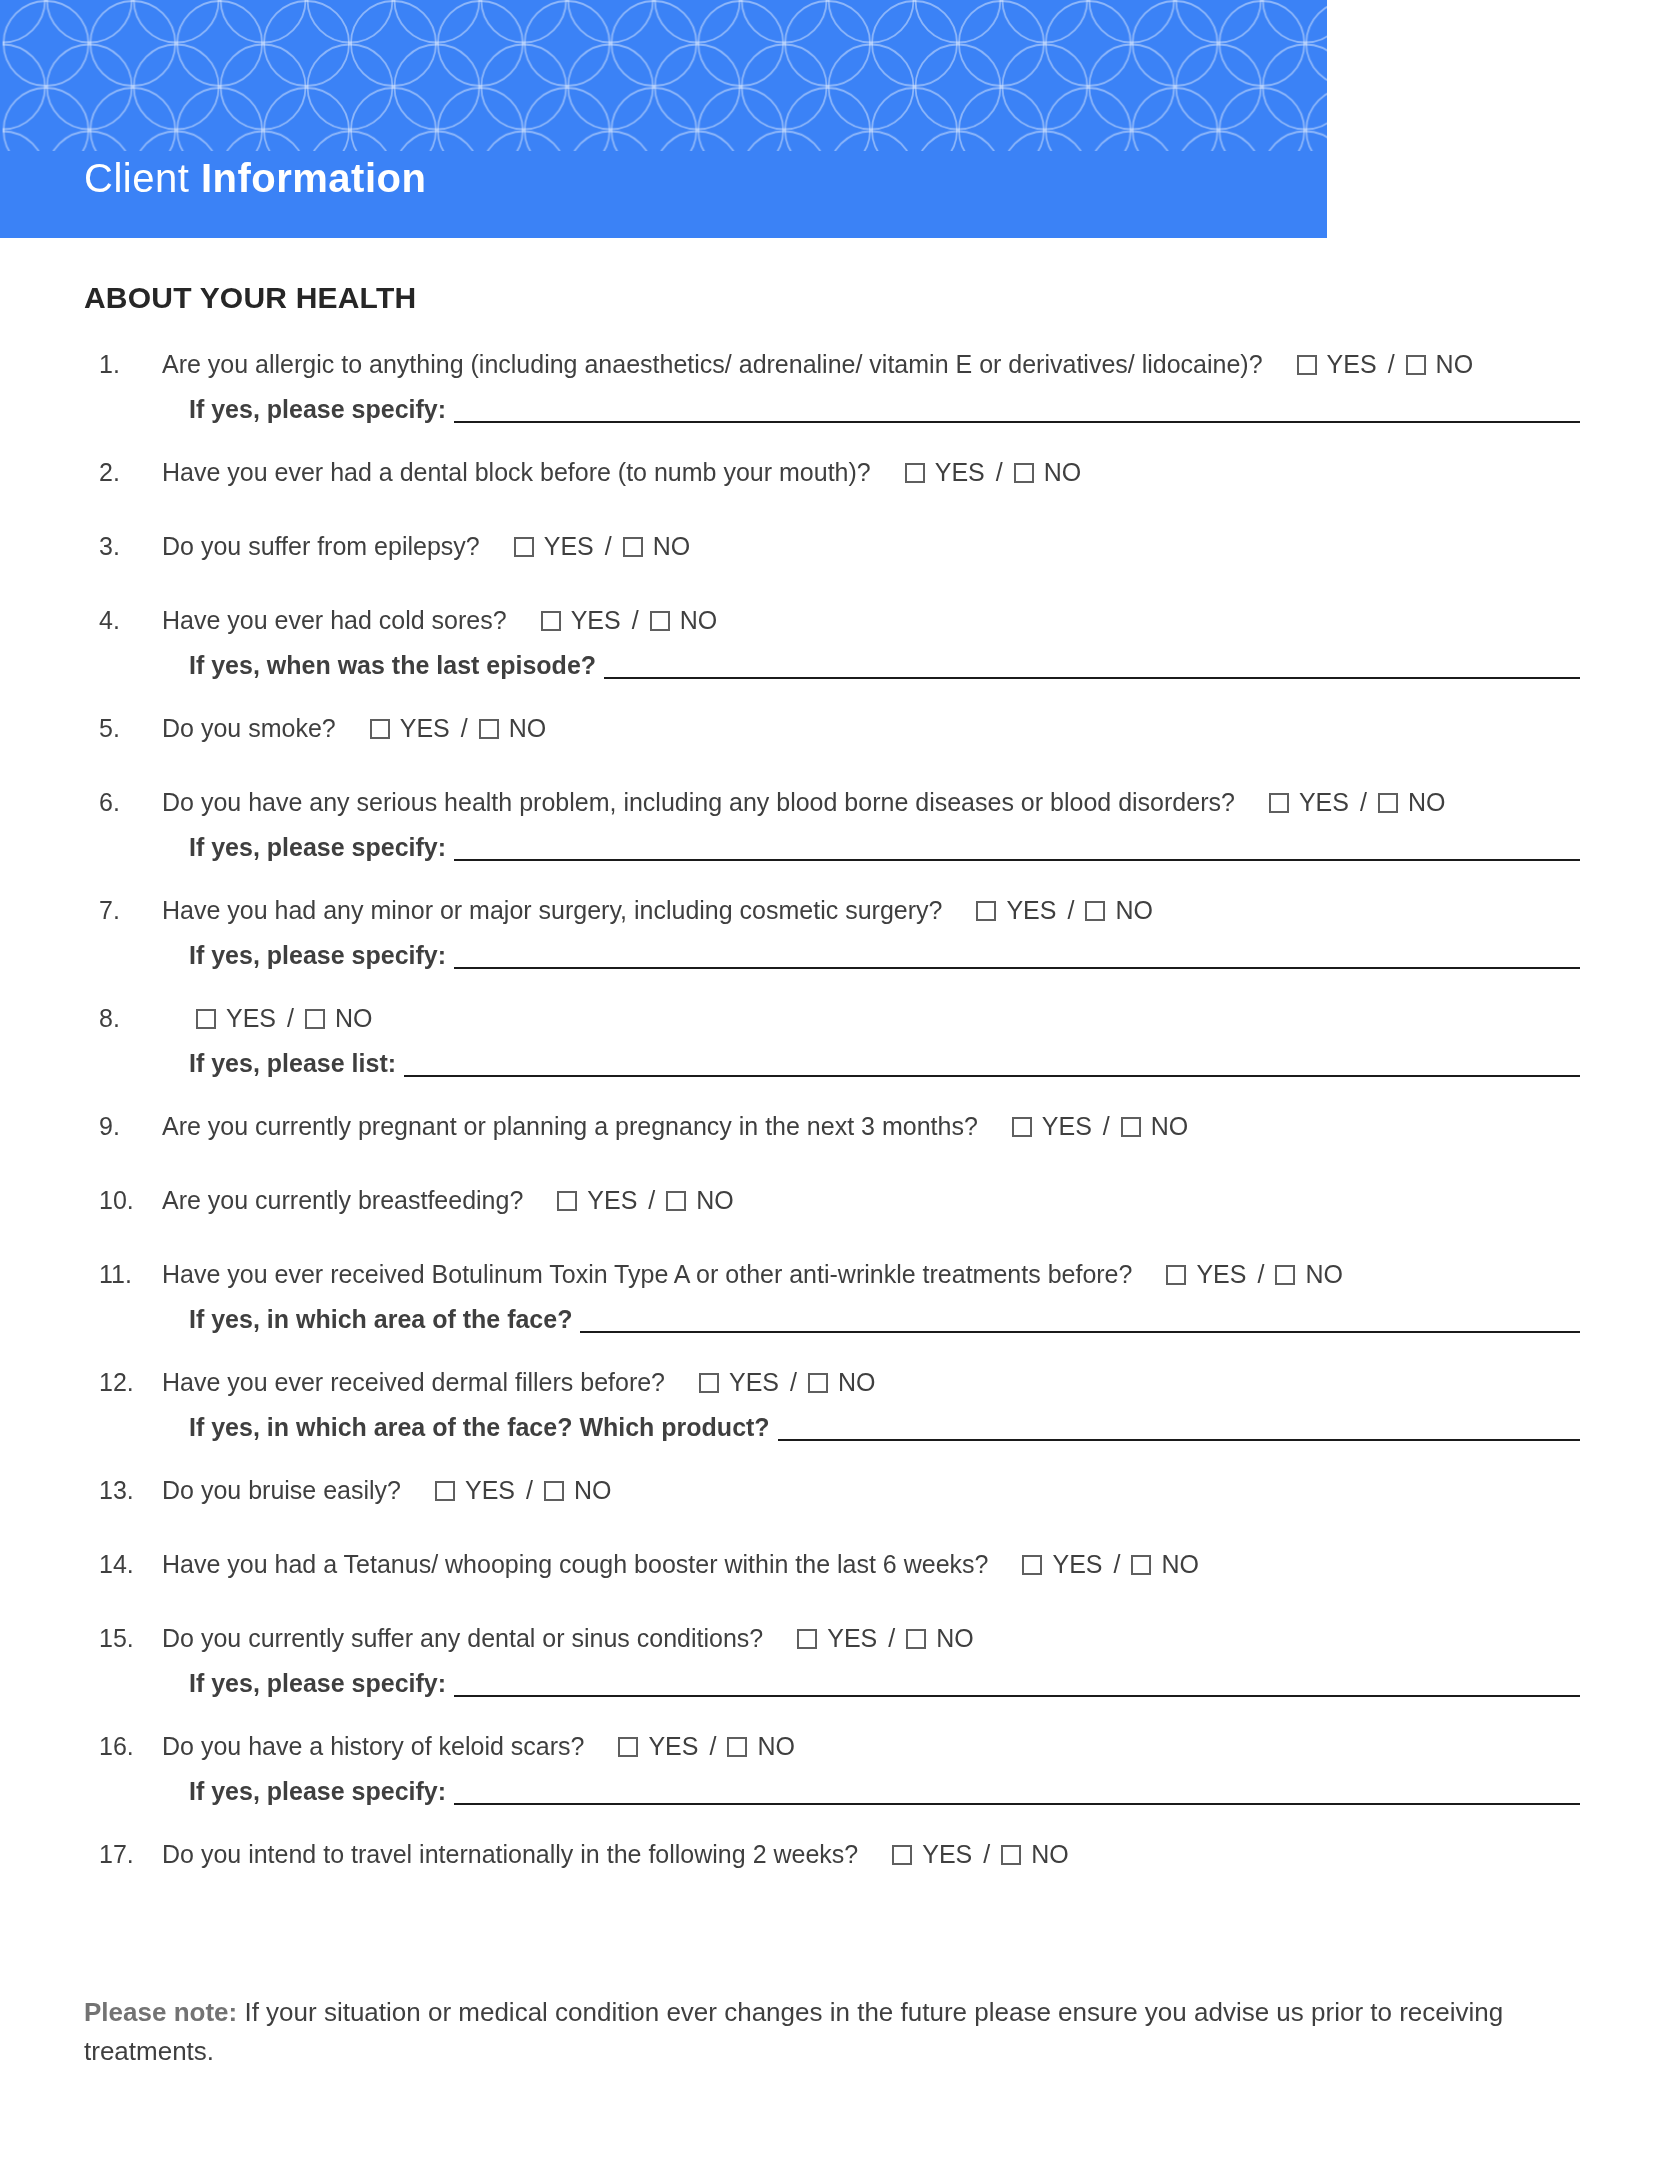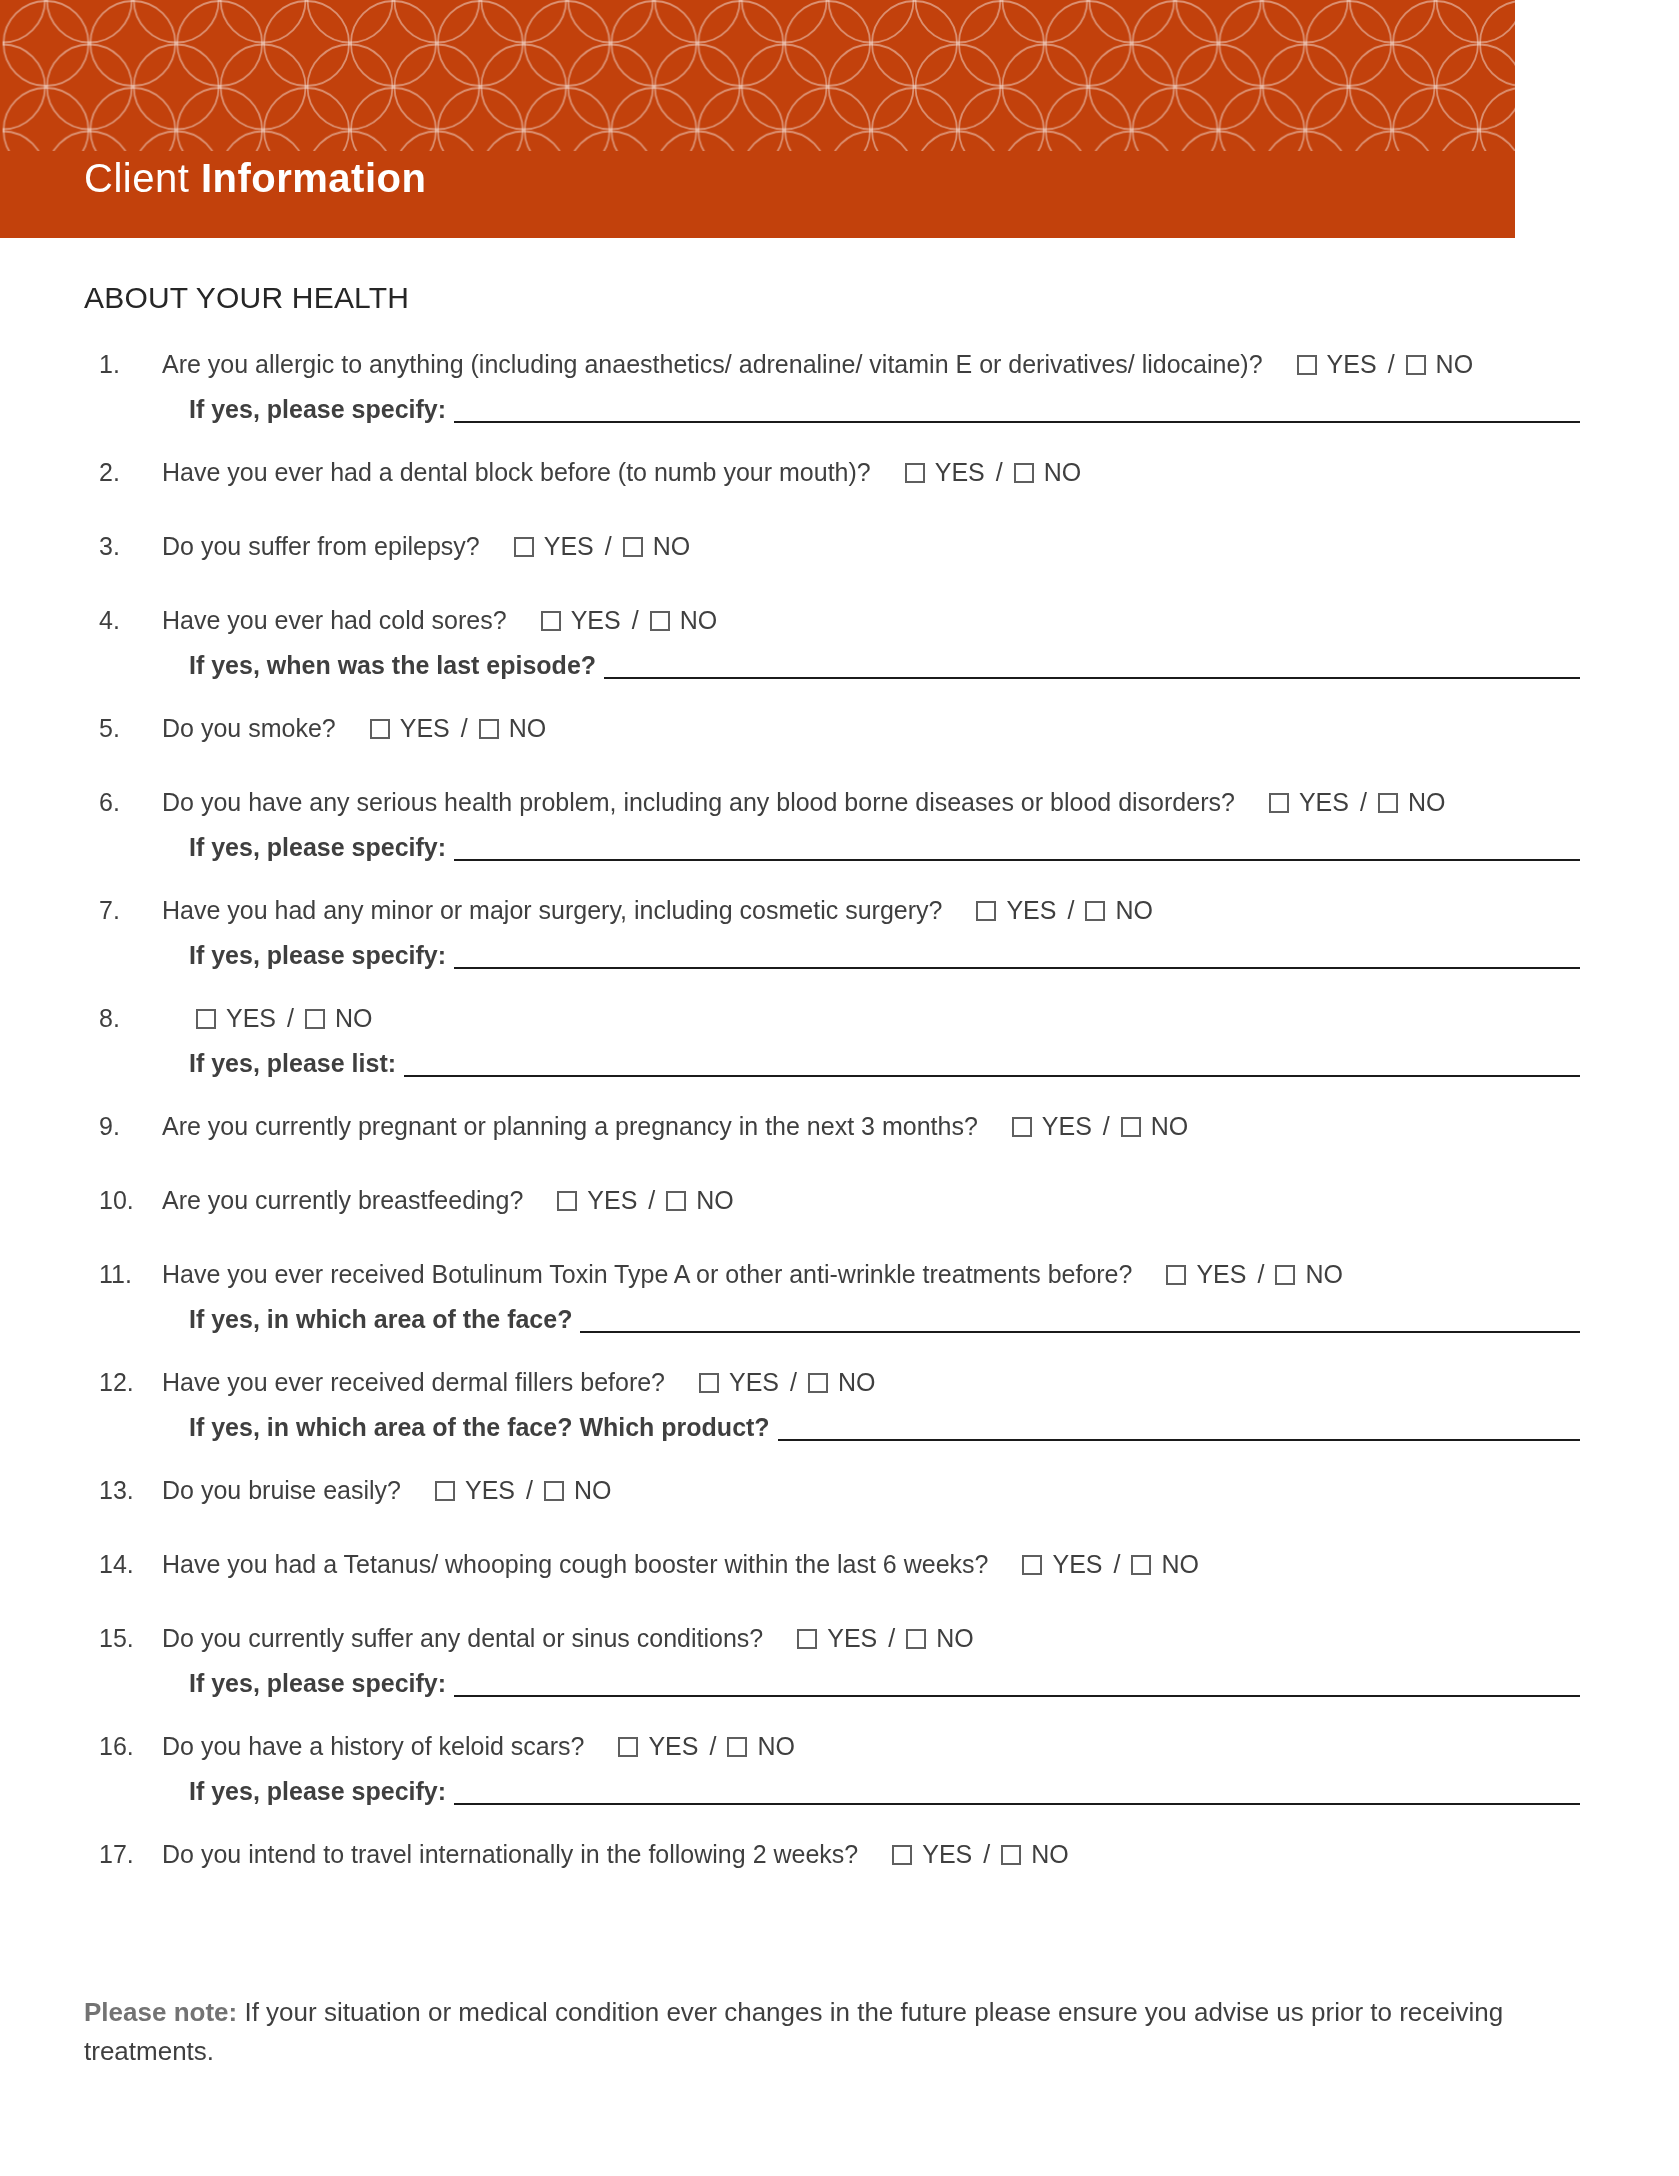--- a/index.html
+++ b/index.html
@@ -8,22 +8,22 @@
     width: 1679px; height: 2176px;
     font-family: "Liberation Sans", sans-serif;
     color: #3f3f3f;
     position: relative;
     overflow: hidden;
   }
 
   
   .header {
     position: relative;
-    width: 1515px; height: 238px;
-    background: #c2410c;
+    width: 1327px; height: 238px;
+    background: #3b82f6;
   }
   .header .pattern {
     position: absolute; top: 0; left: 0;
     display: block;
   }
   .header .title {
     position: absolute;
     left: 84px; top: 156px;
     font-size: 40px;
     color: #ffffff;
@@ -32,21 +32,21 @@
     white-space: nowrap;
   }
   .header .title .bold { font-weight: 700; }
 
   
   .main {
     padding: 43px 99px 0 84px;
   }
   .section-heading {
     font-size: 30px;
-    font-weight: 400;
+    font-weight: 700;
     color: #262626;
     letter-spacing: 0.2px;
     margin-bottom: 36px;
   }
 
   .qlist { margin-left: 15px; }
 
   .q {
     display: flex;
     margin-bottom: 47px;

